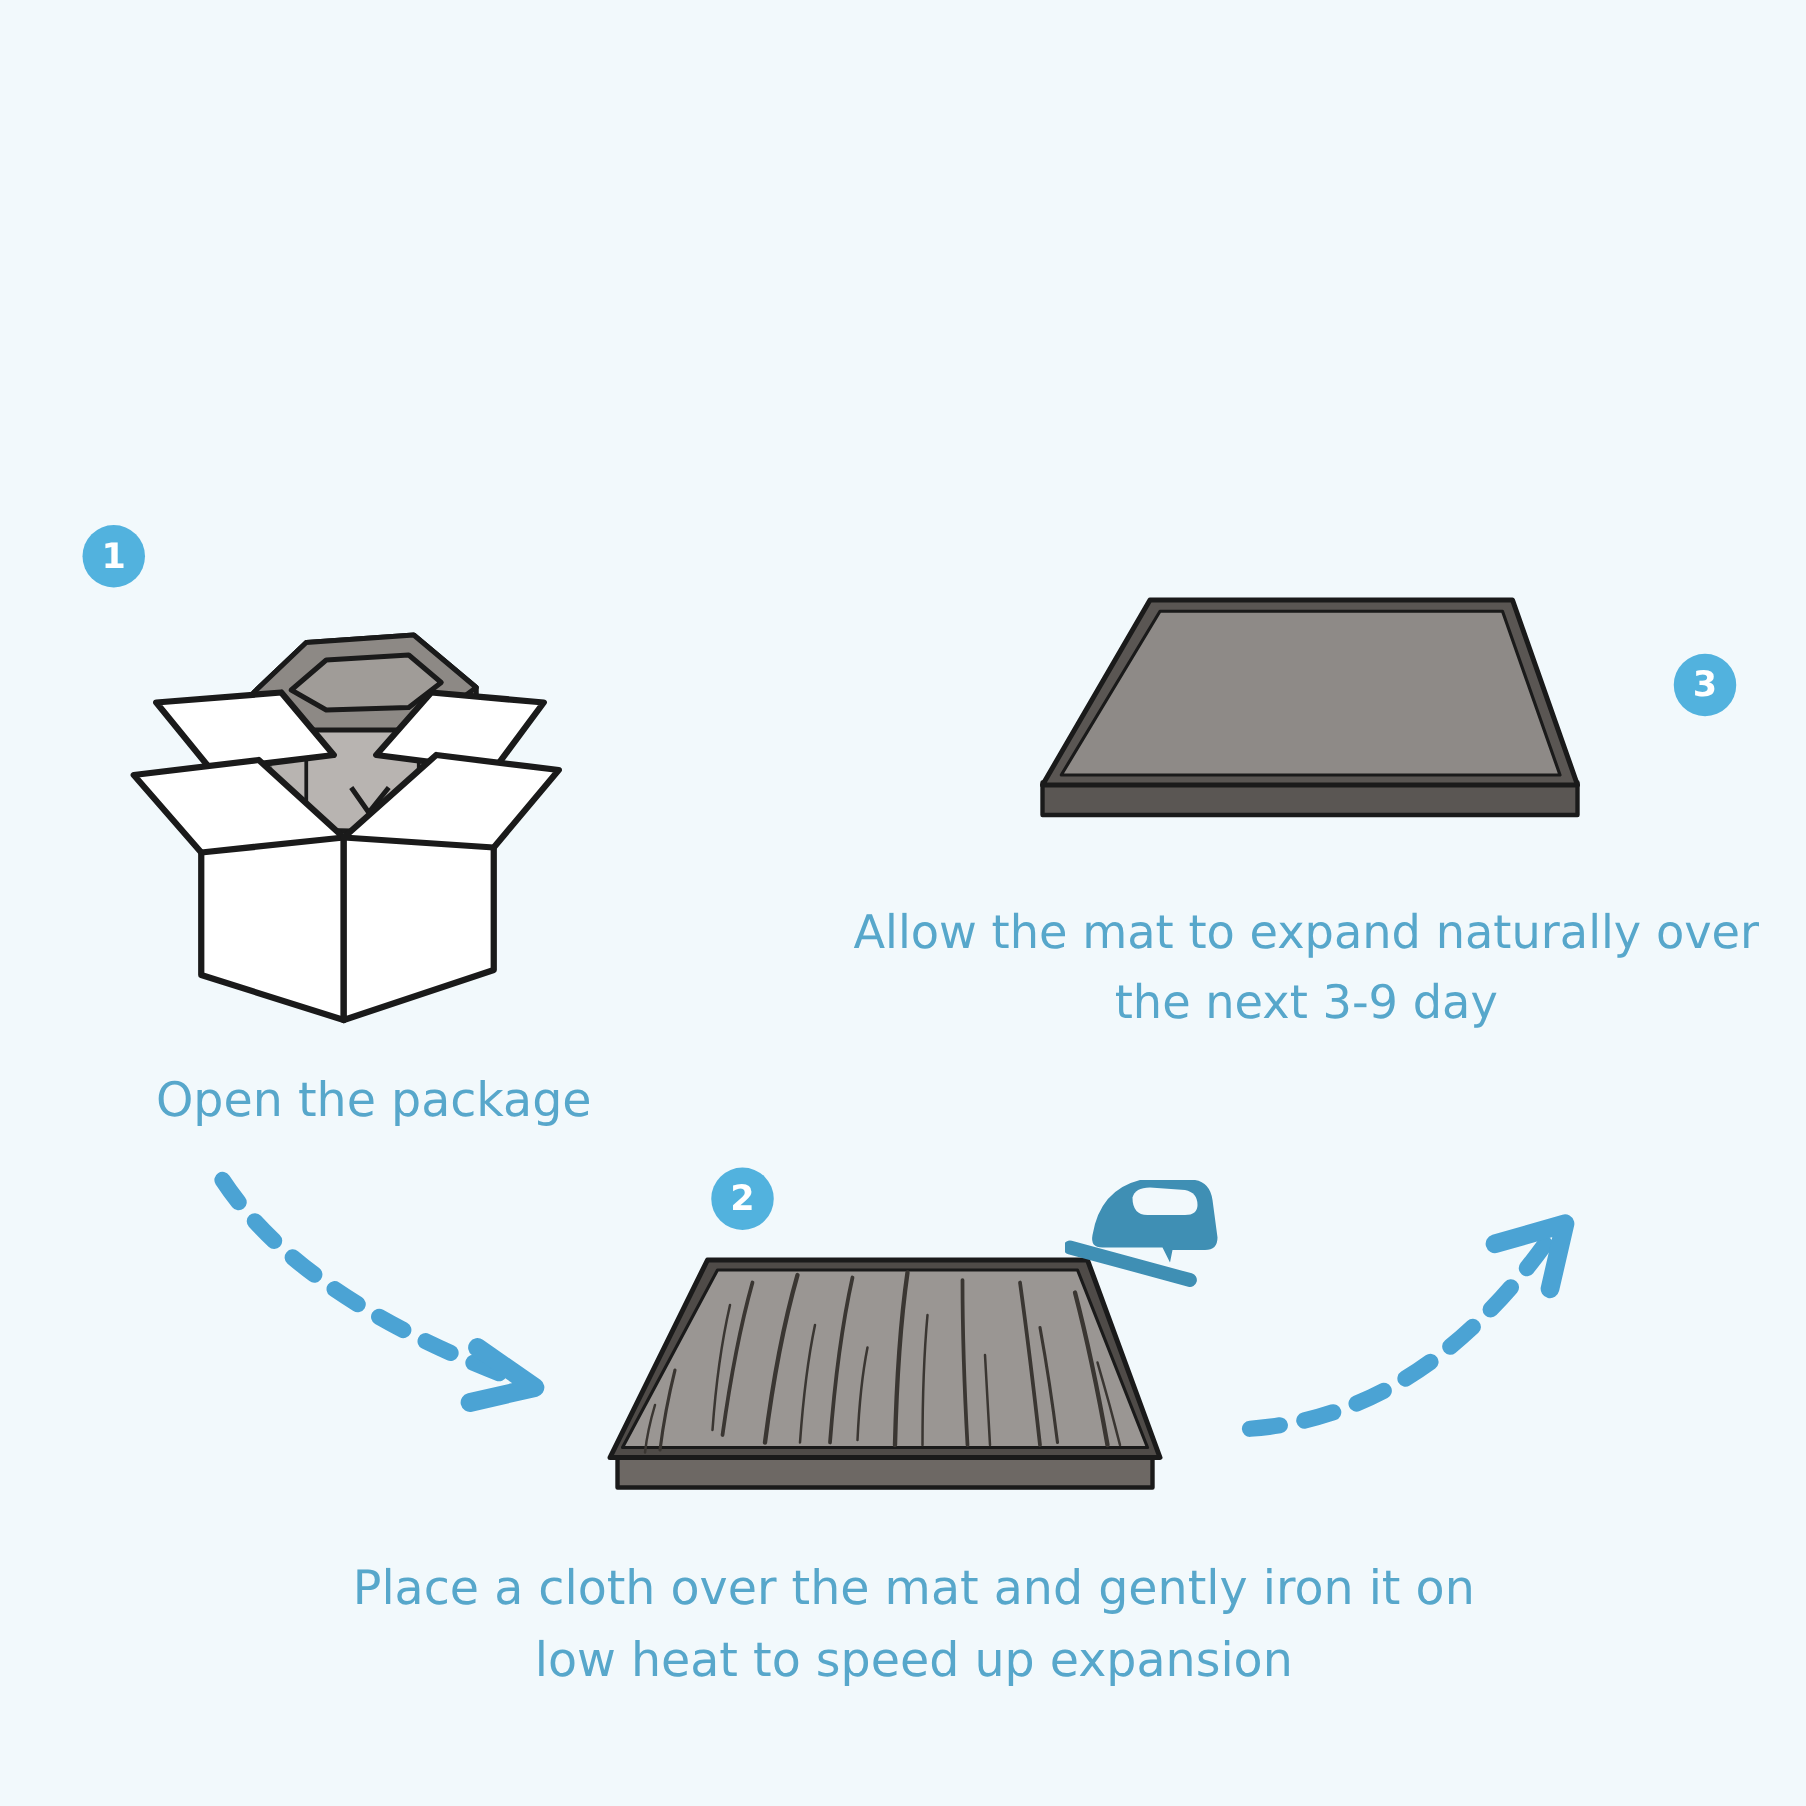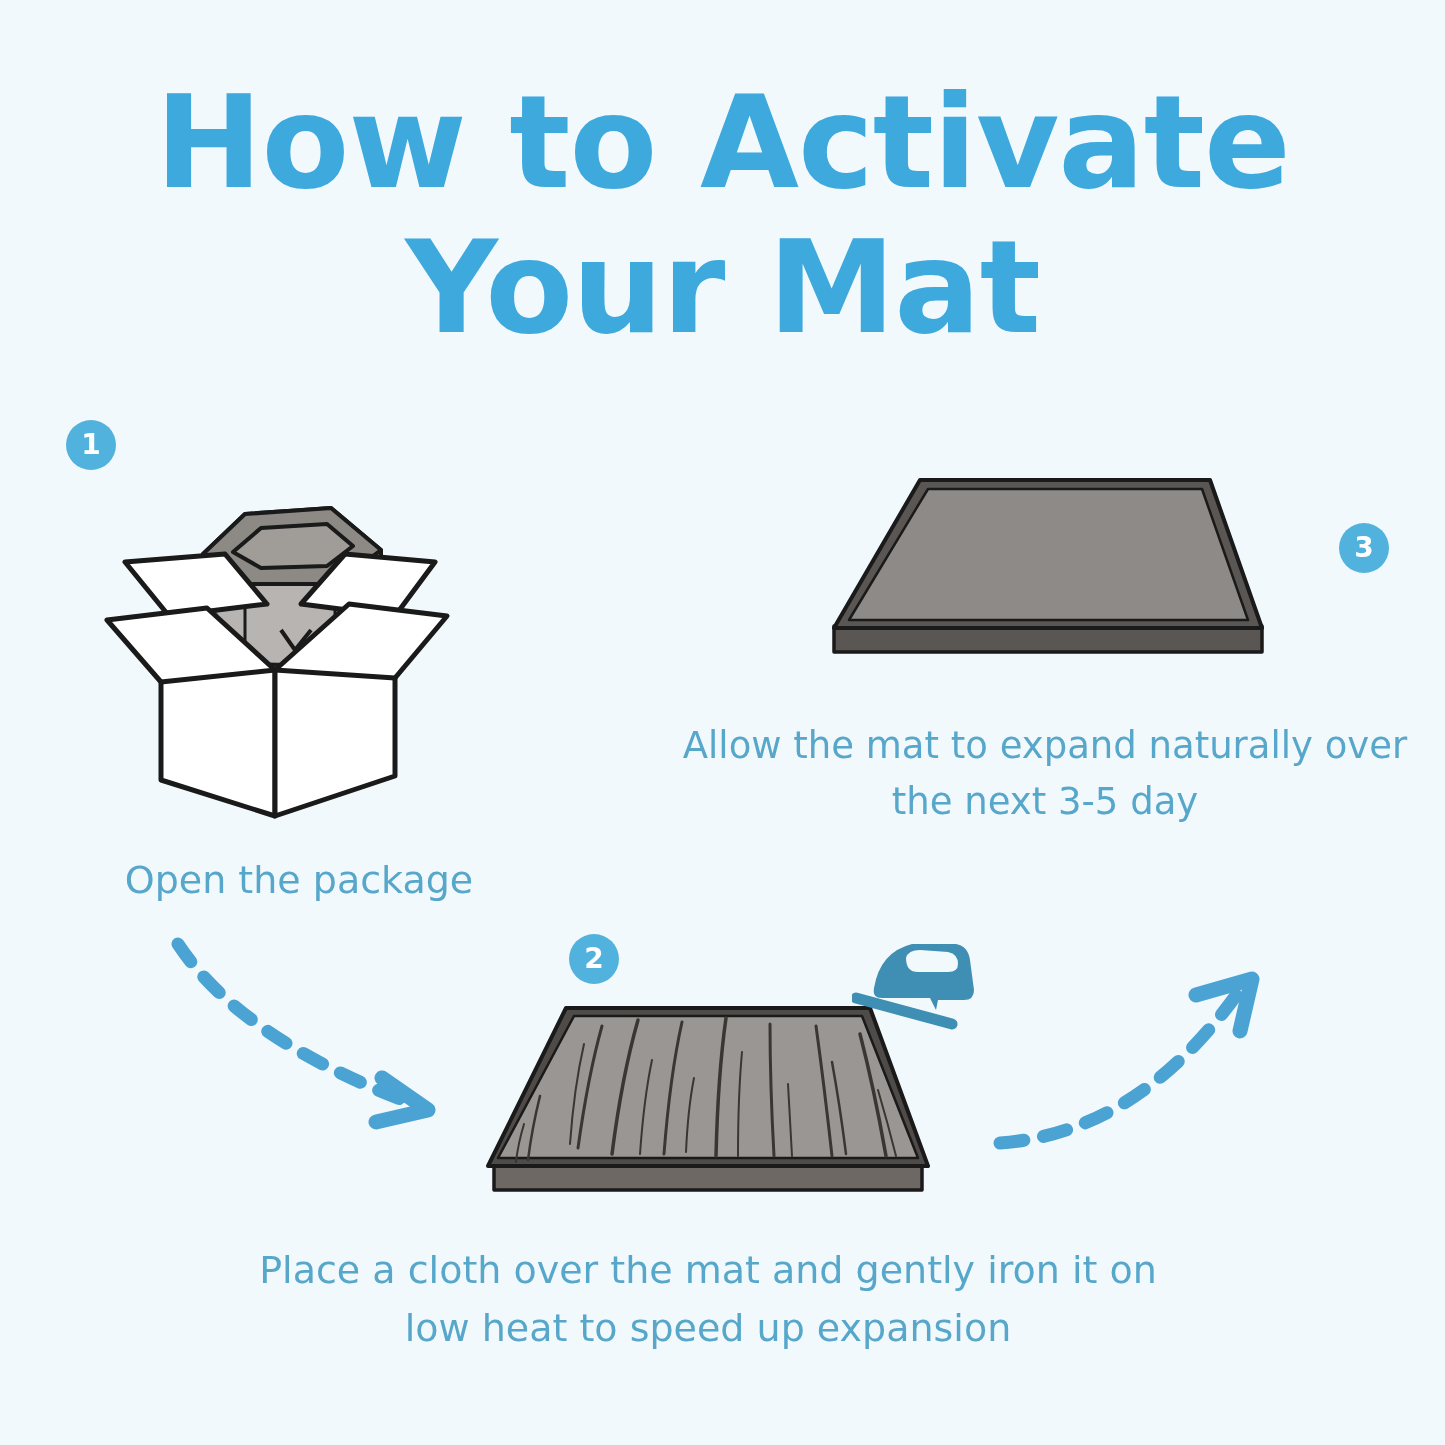--- a/index.html
+++ b/index.html
@@ -77,21 +77,21 @@
     width: 510px;
     font-size: 38px;
   }
   #caption-3 {
     left: 670px;
     top: 718px;
     width: 750px;
     font-size: 37px;
   }
   #caption-2 {
-    left: 253px;
+    left: 276px;
     top: 1242px;
     width: 910px;
     font-size: 38px;
   }
 
   
   .illus {
     position: absolute;
   }
   #illus-box     { left: 95px;  top: 480px; width: 360px; height: 350px; }
@@ -101,24 +101,20 @@
   #arrow-left    { left: 170px; top: 930px;  width: 300px; height: 200px; }
   #arrow-right   { left: 990px; top: 965px;  width: 280px; height: 190px; }
 
   .illus svg, .arrow svg { display: block; width: 100%; height: 100%; }
 </style>
 </head>
 <body>
 
 <div id="infographic">
 
-  <div class="title-block">
-    <span class="title-line line1">How to Activate</span>
-    <span class="title-line line2">Your Mat</span>
-  </div>
 
   <div class="badge" id="badge-1">1</div>
 
   <div class="illus" id="illus-box">
     <svg viewBox="0 0 360 350" xmlns="http://www.w3.org/2000/svg">
 
       <g>
         <path d="M108 74 L150 34 L236 28 L286 70 L286 152 L240 186 L150 184 L108 150 Z" fill="#b8b4b1" stroke="#1a1a1a" stroke-width="4" stroke-linejoin="round"></path>
         <path d="M108 74 L150 34 L236 28 L286 70 L240 104 L150 104 Z" fill="#8d8985" stroke="#1a1a1a" stroke-width="4" stroke-linejoin="round"></path>
         <path d="M138 72 L166 48 L232 44 L258 66 L232 86 L166 88 Z" fill="#a09c98" stroke="#1a1a1a" stroke-width="4" stroke-linejoin="round"></path>
@@ -160,21 +156,21 @@
   <div class="illus" id="illus-flatmat">
     <svg viewBox="0 0 480 200" xmlns="http://www.w3.org/2000/svg">
 
       <path d="M6 156 L6 182 L434 182 L434 156 Z" fill="#5a5653" stroke="#1a1a1a" stroke-width="3.5" stroke-linejoin="round"></path>
 
       <path d="M92 10 L382 10 L434 158 L6 158 Z" fill="#5a5653" stroke="#1a1a1a" stroke-width="4" stroke-linejoin="round"></path>
       <path d="M100 19 L374 19 L420 150 L21 150 Z" fill="#8e8a87" stroke="#1a1a1a" stroke-width="2.5" stroke-linejoin="round"></path>
     </svg>
   </div>
 
-  <div class="caption" id="caption-3">Allow the mat to expand naturally over the next 3-5 day</div>
+  <div class="caption" id="caption-3">Allow the mat to expand naturally over the next 3-9 day</div>
 
   <div class="badge" id="badge-2">2</div>
 
   <div class="illus" id="illus-creased">
     <svg viewBox="0 0 480 220" xmlns="http://www.w3.org/2000/svg">
       <defs>
         <clipPath id="matclip">
           <path d="M90 12 L386 12 L442 164 L14 164 Z"></path>
         </clipPath>
       </defs>

